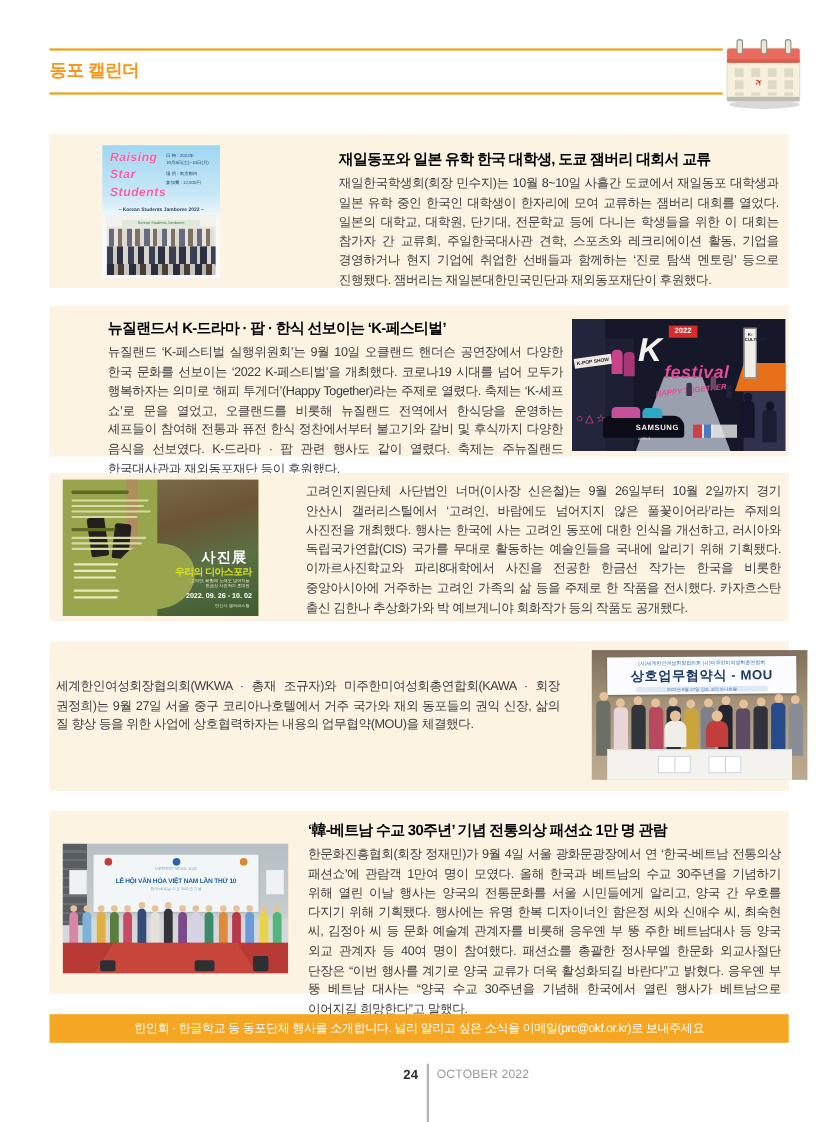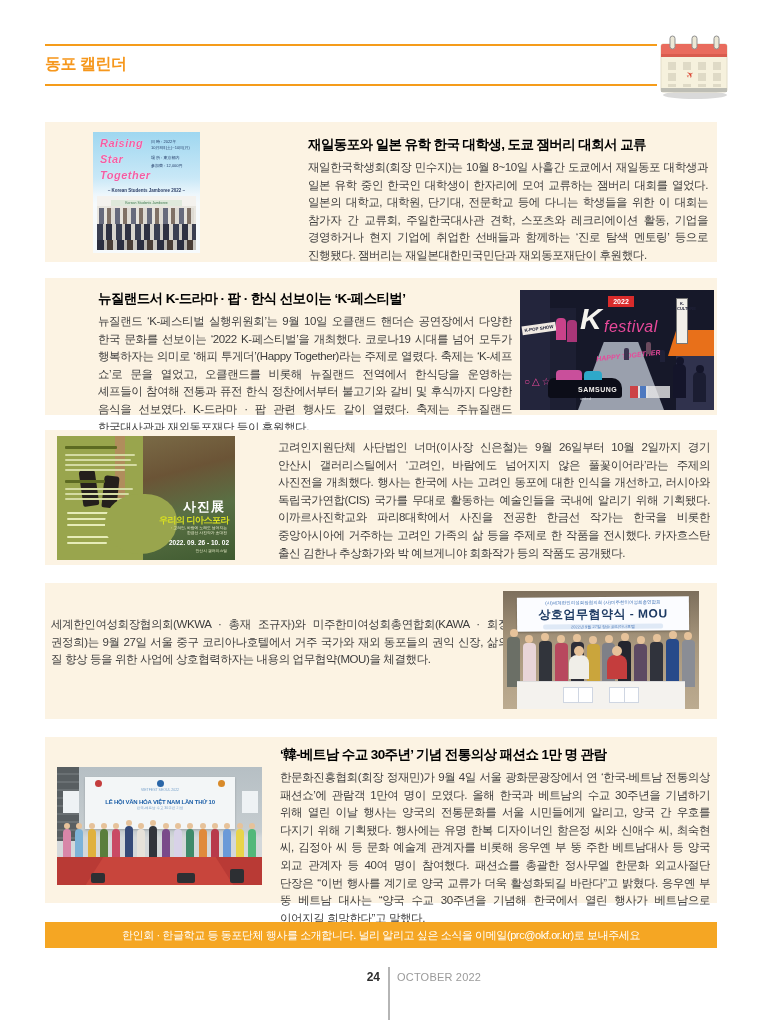--- a/index.html
+++ b/index.html
@@ -61,21 +61,21 @@
   .rs-crowd2 { position:absolute; left:0; right:0; top:28px; height:18px;
       background:repeating-linear-gradient(90deg,#3a3f52 0 6px,#cfccc5 6px 9px,#2e3142 9px 15px,#d8d5ce 15px 19px); }
   .rs-crowd3 { position:absolute; left:0; right:0; top:44px; bottom:0;
       background:repeating-linear-gradient(90deg,#2b2e3e 0 7px,#b9b6af 7px 10px,#4a3e36 10px 16px,#c9c6bf 16px 20px); }
 
   
   .img2 { left:475px; top:12px; width:194px; height:120px; background:#161829; }
   .kf-year { position:absolute; left:88px; top:6px; width:26px; height:11px; background:#d92b2b;
              color:#fff; font-size:7px; font-weight:bold; text-align:center; line-height:11px; }
   .kf-k { position:absolute; left:60px; top:12px; color:#f5f3ee; font-size:30px; font-weight:bold; font-style:italic; }
-  .kf-festival { position:absolute; left:84px; top:28px; color:#E8499A; font-size:16px; font-weight:normal; font-style:italic; letter-spacing:0.5px; }
+  .kf-festival { position:absolute; left:84px; top:41px; color:#E8499A; font-size:16px; font-weight:bold; font-style:italic; letter-spacing:0.5px; }
   .kf-road { position:absolute; left:58px; top:52px; width:86px; height:68px; background:#9aa0ad;
              clip-path:polygon(30% 0,70% 0,100% 100%,0 100%); }
   .kf-happy { position:absolute; left:76px; top:62px; color:#E8499A; font-size:7px; font-weight:bold;
               font-style:italic; transform:rotate(-6deg); line-height:7px; text-align:center; }
   .kf-bld { position:absolute; background:#23253c; }
   .kf-bld1 { left:0; top:0; width:30px; height:120px; }
   .kf-bld2 { left:30px; top:18px; width:26px; height:102px; background:#1d1f33; }
   .kf-sign-l { position:absolute; left:2px; top:34px; width:34px; height:9px; background:#efe9e2;
                color:#22243a; font-size:4.5px; font-weight:bold; text-align:center; line-height:9px;
                transform:rotate(-8deg); }
@@ -111,21 +111,21 @@
   .pe-blob { position:absolute; left:48px; top:58px; width:72px; height:60px; background:#99A54D; border-radius:50% 46% 54% 50%; }
   .pe-title { position:absolute; right:10px; top:62px; color:#ffffff; font-size:13px; font-weight:bold; letter-spacing:1px; }
   .pe-sub { position:absolute; right:6px; top:78px; color:#D9E021; font-size:9px; font-weight:bold; letter-spacing:-0.5px; }
   .pe-caption { position:absolute; right:8px; top:90px; color:#f2f4d8; font-size:3.8px; text-align:right; line-height:5px; }
   .pe-date { position:absolute; right:6px; top:103px; color:#ffffff; font-size:6.5px; font-weight:bold; }
   .pe-venue { position:absolute; right:8px; top:112px; color:#e8ecc8; font-size:3.8px; text-align:right; }
   .pe-tline { position:absolute; background:#d4dba2; height:2px; border-radius:1px; }
   .pe-heading { position:absolute; background:#5d6a22; height:3px; border-radius:1px; }
 
   
-  .img4 { left:458px; top:8px; width:196px; height:118px;
+  .img4 { left:493px; top:8px; width:196px; height:118px;
           background:linear-gradient(180deg,#7d6f5c 0%,#a8977d 45%,#bcab90 100%); }
   .mou-banner { position:absolute; left:14px; top:6px; width:172px; height:34px; background:#fbfcff;
                 box-shadow:0 1px 2px rgba(0,0,0,.3); transform:rotate(-0.5deg); }
   .mou-banner .orgs { color:#3b6fb5; font-size:4.5px; text-align:center; margin-top:3px; }
   .mou-banner .main { color:#1d3a63; font-size:12px; font-weight:bold; text-align:center; letter-spacing:0.5px; margin-top:1px; }
   .mou-banner .date { color:#4a78b8; font-size:4px; text-align:center; background:#dfe9f6; width:70%; margin:1px auto 0; border-radius:2px; }
   .crowd { position:absolute; display:flex; align-items:flex-end; }
   .mou-crowd { left:4px; right:4px; top:34px; height:62px; justify-content:space-between; }
   .person { position:relative; border-radius:4px 4px 0 0; }
   .person::before { content:""; position:absolute; left:50%; top:-8px; transform:translateX(-50%);
@@ -223,21 +223,21 @@
           <rect x="58" y="50" width="8" height="3"></rect>
       </g>
       <text x="32" y="46" font-size="9" fill="#D94330" transform="rotate(-35 32 43)">✈</text>
     </svg>
   </div>
 
   <div class="block b1">
     <div class="art-img img1">
       <div class="rs-line rs1">Raising</div>
       <div class="rs-line rs2">Star</div>
-      <div class="rs-line rs3">Together</div>
+      <div class="rs-line rs3">Students</div>
       <div class="rs-detail rsd1">日 時 : 2022年</div>
       <div class="rs-detail rsd2">10月8日(土)~10日(月)</div>
       <div class="rs-detail rsd3">場 所 : 東京都内</div>
       <div class="rs-detail rsd4">参加費 : 12,000円</div>
       <div class="rs-sub">~ Korean Students Jamboree 2022 ~</div>
       <div class="rs-photo">
         <div class="rs-wallband"></div>
         <div class="rs-banner">Korean Students Jamboree</div>
         <div class="rs-crowd1"></div>
         <div class="rs-crowd2"></div>

